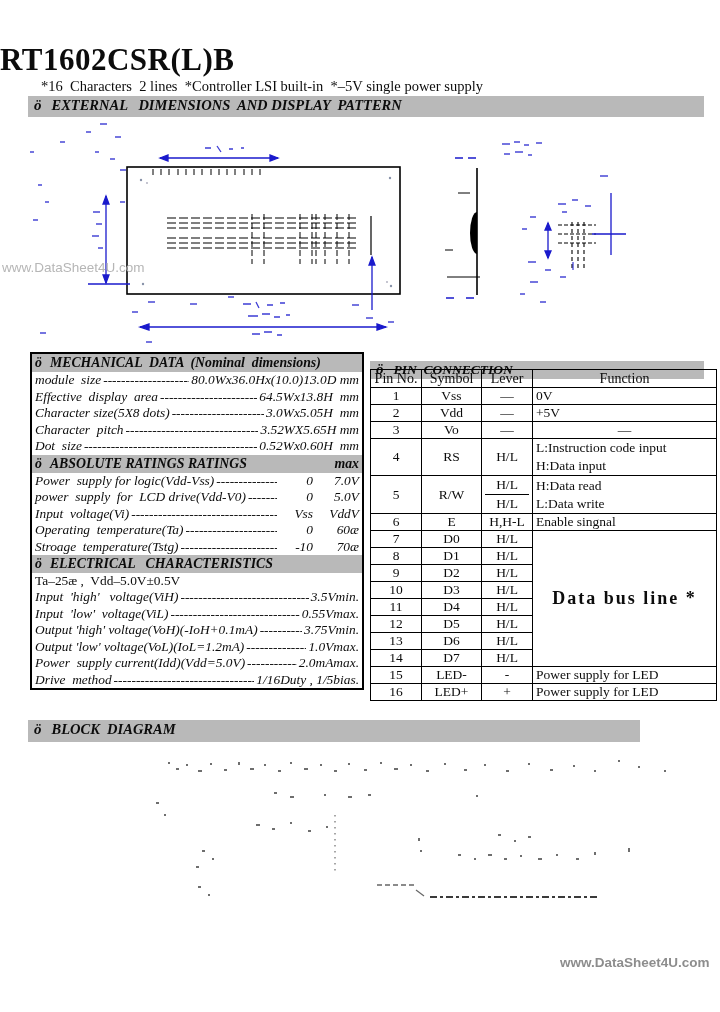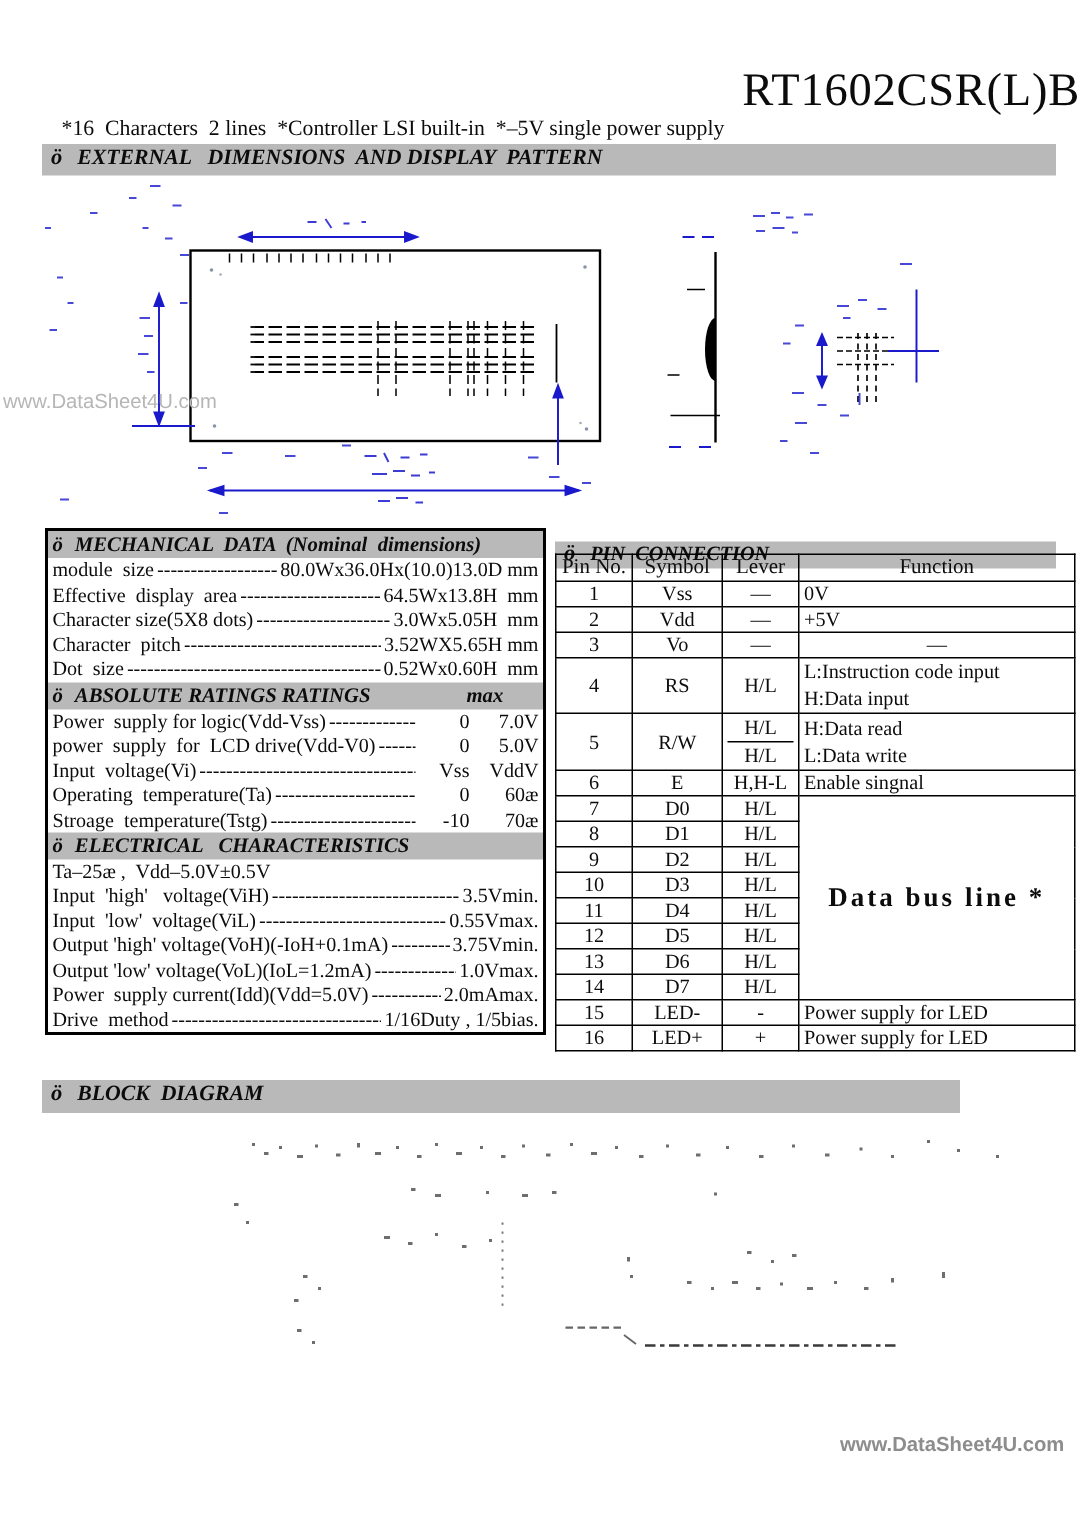--- a/index.html
+++ b/index.html
@@ -4,22 +4,22 @@
 <style>
   html,body{margin:0;padding:0;}
   body{
     width:720px;height:1012px;position:relative;background:#ffffff;
     font-family:"Liberation Serif","DejaVu Serif",serif;color:#0c0c0c;
     overflow:hidden;
   }
   .abs{position:absolute;}
   
   .title{
-    top:42px;left:0;width:720px;text-align:right;
-    font-size:31px;font-weight:normal;letter-spacing:0.5px;
+    top:42px;left:0;width:720px;text-align:left;
+    font-size:31px;font-weight:bold;letter-spacing:0.5px;
   }
   .subtitle{
     top:78px;left:41px;font-size:14.5px;white-space:pre;
   }
   
   .bar{
     background:#b9b9b9;font-style:italic;font-weight:bold;
     font-size:14.5px;padding:1px 4px 2px 6px;box-sizing:border-box;
     white-space:pre;overflow:hidden;
   }
@@ -34,24 +34,24 @@
     overflow:hidden;
   }
   .inbar{
     background:#b9b9b9;font-style:italic;font-weight:bold;font-size:13.8px;
     padding:0 3px;height:18px;line-height:18px;display:flex;white-space:pre;
     overflow:hidden;
   }
   .inbar .bullet{margin-right:8px;}
   .inbar .grow{flex:1;}
   .inbar .mincol{width:36px;text-align:center;margin-top:24px;}
-  .inbar .maxcol{width:48px;text-align:left;}
+  .inbar .maxcol{width:48px;text-align:right;}
   .spec-row{
     display:flex;align-items:center;font-size:13.4px;height:16.5px;
-    line-height:16.5px;padding:0 3px;white-space:pre;overflow:hidden;
+    line-height:16.5px;padding:0 3px;white-space:pre;overflow:hidden;font-style:italic;
   }
   .leader{flex:1 1 auto;overflow:hidden;min-width:6px;margin:0 2px;}
   .leader::after{content:"--------------------------------------------------------------------";letter-spacing:0;}
   .spec-val{flex:0 0 auto;}
   .vmin{flex:0 0 34px;text-align:right;}
   .vmax{flex:0 0 46px;text-align:right;}
   .cond-row{font-size:13.4px;height:16px;line-height:16px;padding:0 3px;white-space:pre;}
   
   .pintable{
     top:369px;left:370px;width:334px;border-collapse:collapse;

